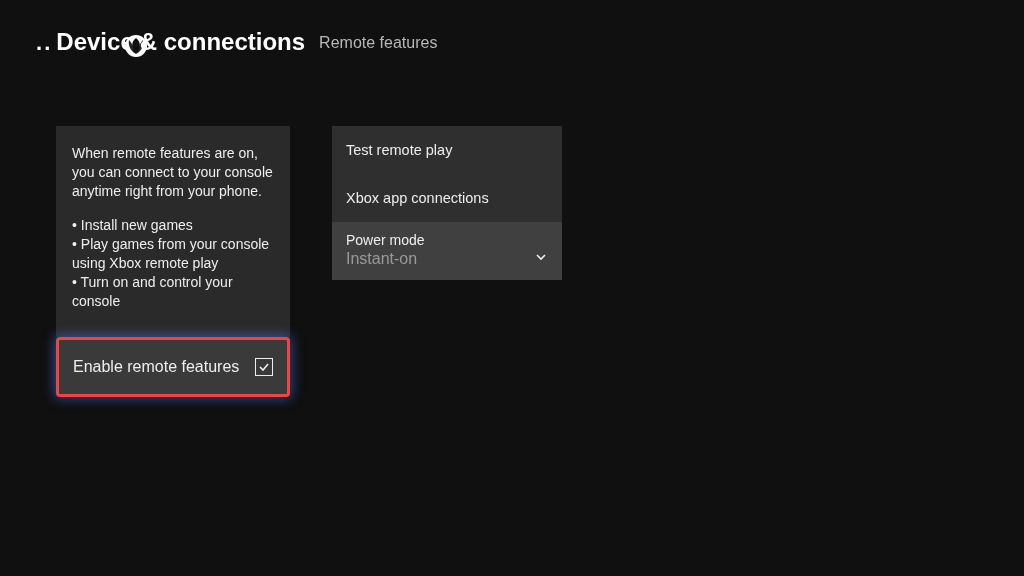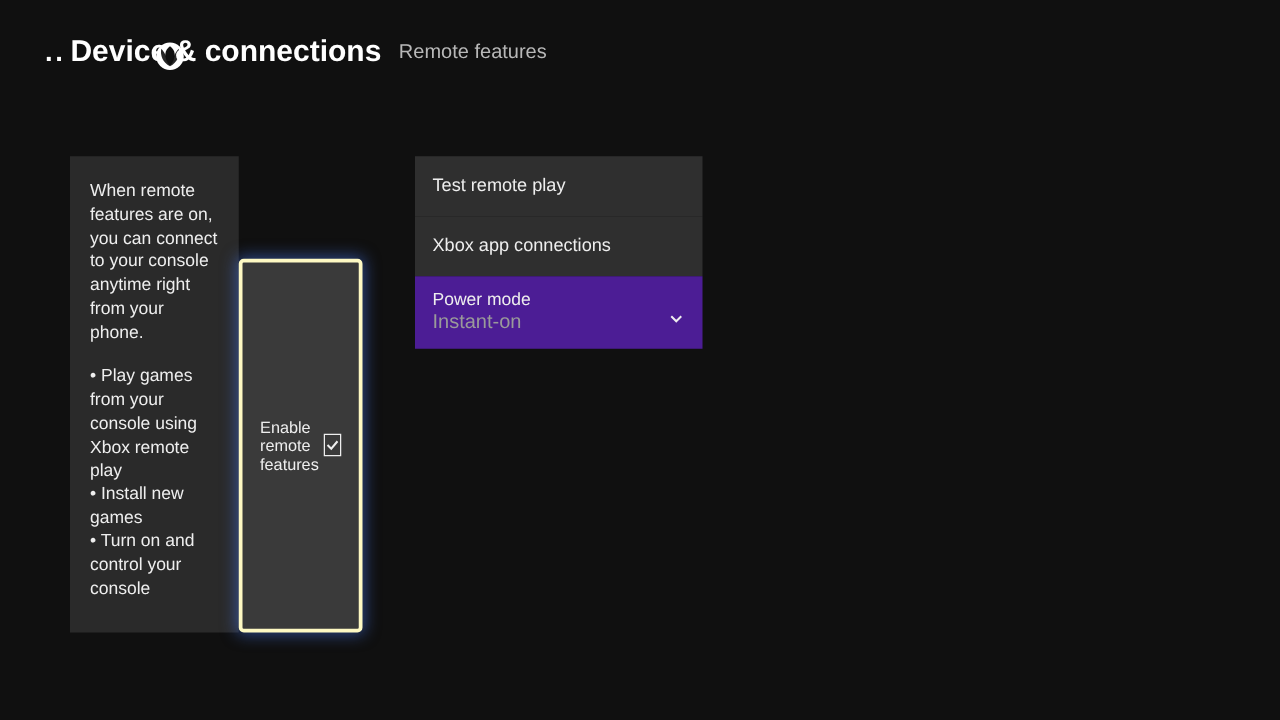--- a/index.html
+++ b/index.html
@@ -46,46 +46,45 @@
       margin: 0 -8px 0 -10px;
     }
     .content {
       display: flex;
       padding: 68px 0 0 56px;
       gap: 42px;
     }
     .left-col {
       width: 234px;
       display: flex;
-      flex-direction: row;
+      flex-direction: column;
     }
     .info-panel {
       background: #2a2a2a;
       padding: 18px 16px 26px 16px;
       font-size: 14px;
       line-height: 1.35;
       color: #eeeeee;
     }
     .info-intro {
       margin-bottom: 16px;
     }
     .info-bullet {
       margin: 0;
     }
     .checkbox-row {
-      margin-top: 82px;
       background: #3a3a3a;
-      border: 3px solid #fef9c3;
+      border: 3px solid #ef4444;
       border-radius: 4px;
       box-shadow: 0 0 12px 2px rgba(70,120,240,0.5);
       padding: 18px 14px;
       display: flex;
       align-items: center;
       justify-content: space-between;
-      font-size: 13px;
+      font-size: 16px;
       color: #eeeeee;
     }
     .checkbox-box {
       width: 18px;
       height: 18px;
       border: 1.5px solid #eeeeee;
       display: flex;
       align-items: center;
       justify-content: center;
     }
@@ -95,21 +94,21 @@
       flex-direction: column;
       gap: 0;
     }
     .option-row {
       background: #2f2f2f;
       padding: 16px 14px;
       font-size: 14.5px;
       color: #eeeeee;
     }
     .option-row-double {
-      background: #4c1d95;
+      background: #404040;
       padding: 10px 14px 12px 14px;
       display: flex;
       align-items: flex-end;
       justify-content: space-between;
     }
     .option-label {
       font-size: 14px;
       color: #eeeeee;
     }
     .option-value {
@@ -134,22 +133,22 @@
           <path d="M19 6 C 16 9, 14 14, 12 20 C 18 17, 20 11, 19 6 Z" fill="#101010" opacity="0.9"></path>
         </svg></span><span class="breadcrumb-main">&amp; connections</span>
   </span>
   <span class="breadcrumb-sub">Remote features</span>
 </div>
 
 <div class="content">
   <div class="left-col">
     <div class="info-panel">
       <p class="info-intro">When remote features are on, you can connect to your console anytime right from your phone.</p>
+      <p class="info-bullet">• Install new games</p>
       <p class="info-bullet">• Play games from your console using Xbox remote play</p>
-      <p class="info-bullet">• Install new games</p>
       <p class="info-bullet">• Turn on and control your console</p>
     </div>
 
     <div class="checkbox-row">
       <span>Enable remote features</span>
       <span class="checkbox-box">
         <svg width="12" height="12" viewBox="0 0 12 12">
             <path d="M2 6 L5 9 L10 3" stroke="#eeeeee" stroke-width="1.6" fill="none"></path>
           </svg>
       </span>

